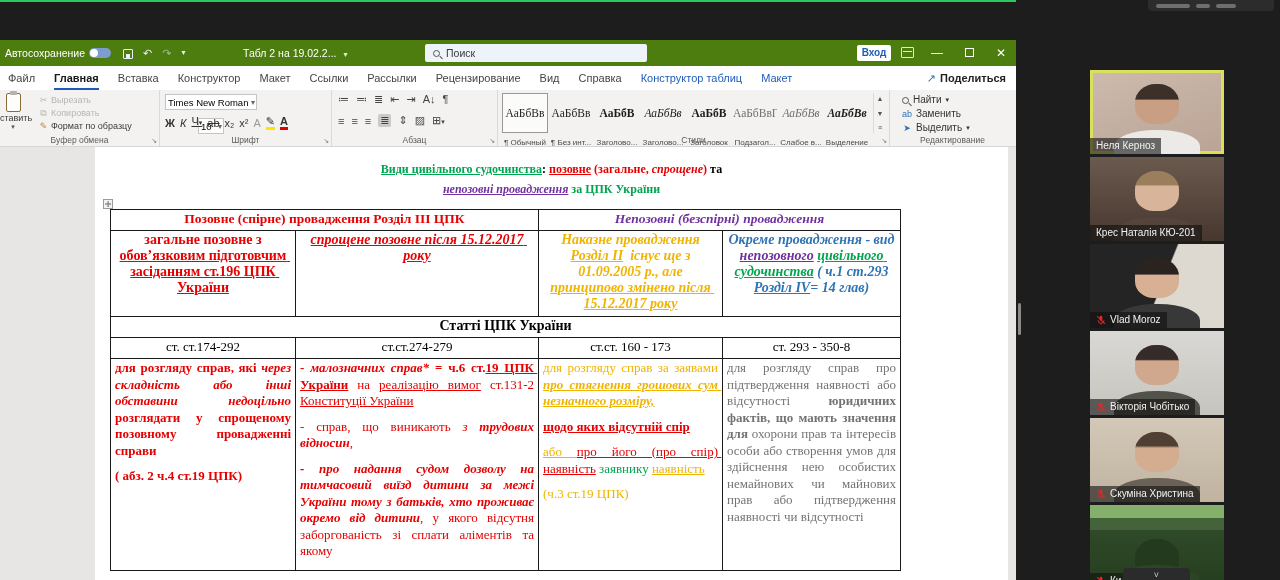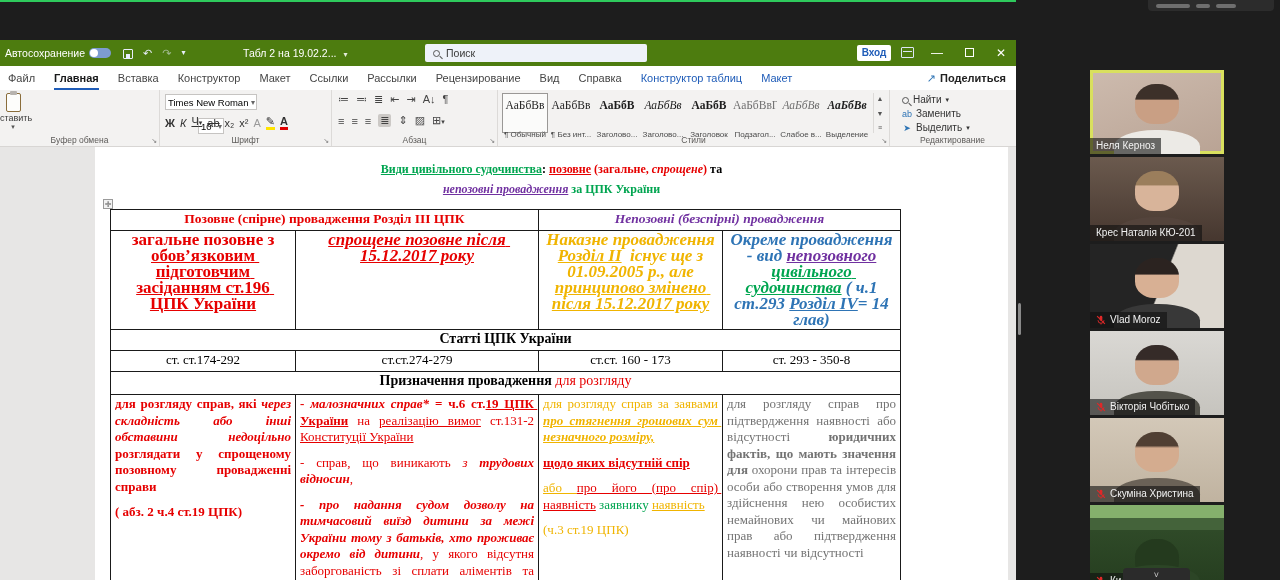--- a/index.html
+++ b/index.html
@@ -70,21 +70,21 @@
   .fontrow2{position:absolute;left:5px;top:24px;display:flex;gap:5px;align-items:flex-end;font-size:11px;color:#333;height:16px;}
   .fb{line-height:14px;}
   .hl-btn{border-bottom:3px solid #ffe400;line-height:11px;}
   .fc-btn{border-bottom:3px solid #e00000;line-height:11px;font-weight:bold;}
   .g-par{width:166px;}
   .parrow1{position:absolute;left:6px;top:3px;display:flex;gap:7px;font-size:11px;color:#444;}
   .parrow2{position:absolute;left:6px;top:24px;display:flex;gap:7px;font-size:11px;color:#444;align-items:center;}
   .sel-ico{background:#ccc9c6;border-radius:2px;padding:0 2px;}
   .g-styles{width:392px;}
   .stylecards{position:absolute;left:4px;top:3px;display:flex;}
-  .scard{width:46px;height:40px;text-align:center;padding-top:4px;border:1px solid transparent;}
+  .scard{width:46px;height:40px;text-align:center;padding-top:12px;border:1px solid transparent;}
   .scard.sel{border-color:#9a9896;background:#fbfbfa;}
   .scard .prev{font-size:11.5px;color:#1d1d1d;line-height:14px;font-family:"Liberation Serif",serif;display:block;white-space:nowrap;overflow:hidden;}
   .scard .lbl{font-size:8px;color:#4a4a4a;display:block;margin-top:18px;white-space:nowrap;overflow:hidden;}
   .scard.it .prev{font-style:italic;}
   .scard.bd .prev{font-weight:bold;}
   .scard.gy .prev{color:#707070;}
   .sarrows{position:absolute;right:3px;top:3px;width:13px;height:40px;border-left:1px solid #dcdad8;
            display:flex;flex-direction:column;justify-content:space-between;align-items:center;font-size:7px;color:#555;padding:2px 0;}
   .g-edit{width:125px;border-right:none;}
   .editrows{position:absolute;left:12px;top:3px;font-size:10px;color:#333;line-height:14px;white-space:nowrap;}
@@ -95,21 +95,21 @@
   .docarea{position:absolute;left:0;top:107px;right:0;bottom:0;background:#e7e6e5;overflow:hidden;}
   .page{position:absolute;left:95px;top:0;width:913px;height:100%;background:#fff;overflow:hidden;}
   .doc-serif{font-family:"Liberation Serif","DejaVu Serif",serif;}
   .dtitle{position:absolute;left:0;width:100%;text-align:center;font-weight:bold;font-size:12px;line-height:20px;}
   .dtitle1{top:12px;} .dtitle2{top:32px;}
   .tbl-handle{position:absolute;left:8px;top:52px;width:10px;height:10px;border:1px solid #9a9a9a;background:#f2f2f2;
               font-size:8px;line-height:9px;text-align:center;color:#555;}
   table.doc{position:absolute;left:15px;top:62px;width:790px;border-collapse:collapse;table-layout:fixed;}
   table.doc td{border:1px solid #1a1a1a;padding:1px 4px;vertical-align:top;overflow:hidden;}
   .rhead td{text-align:center;font-size:13.5px;height:21px;padding-top:0;}
-  .r2 td{text-align:center;font-size:17px;height:86px;line-height:16px;font-family:Liberation Serif, serif;}
+  .r2 td{text-align:center;font-size:14px;height:86px;line-height:16px;font-family:Liberation Serif, serif;}
   .r3 td{text-align:center;font-size:14px;height:21px;}
   .r4 td{text-align:center;font-size:13px;height:21px;}
   .r5 td{text-align:center;font-size:14px;height:23px;}
   .r6 td{font-size:13px;line-height:16.5px;text-align:justify;height:200px;padding:3px 6px;}
   .para{margin-bottom:9px;}
   .run{white-space:pre-wrap;}
   .run.b{font-weight:bold;} .run.i{font-style:italic;} .run.u{text-decoration:underline;}
   .run.red{color:#e60000;} .run.green{color:#00a550;} .run.purple{color:#7030a0;}
   .run.gold{color:#f0b400;} .run.blue{color:#737373;} .run.blue2{color:#2e74b5;} .run.black{color:#000;}
   .mini-scroll{position:absolute;left:1018px;top:303px;width:3px;height:32px;background:#8a8a8a;border-radius:2px;}
@@ -203,20 +203,25 @@
     </div>
 
     <div class="ribbon">
 
       <div class="rgroup g-clip">
         <div class="paste">
           <div class="clipico"></div>
           <span>Вставить</span>
           <div style="font-size:7px;color:#555">▾</div>
         </div>
+        <div class="clip-cmds">
+          <div><span class="ico">✂</span><span>Вырезать</span></div>
+          <div><span class="ico">⧉</span><span>Копировать</span></div>
+          <div class="en"><span class="ico fp-ico">✎</span><span>Формат по образцу</span></div>
+        </div>
         <div class="g-foot">Буфер обмена</div>
         <div class="launcher">↘</div>
       </div>
 
       <div class="rgroup g-font">
         <div class="fontrow1">
           <span class="fname"><span>Times New Roman</span><b>▾</b></span>
           <span class="fsize"><span>10</span><b>▾</b></span>
           <span class="mini">А<sup style="font-size:6px">▲</sup></span>
           <span class="mini">А<sup style="font-size:6px">▼</sup></span>
@@ -352,23 +357,20 @@
           </tr>
           <tr class="r3">
             <td colspan="4"><span class="run black b">Статті ЦПК України</span></td>
           </tr>
           <tr class="r4">
             <td><span class="run black">ст. ст.174-292</span></td>
             <td><span class="run black">ст.ст.274-279</span></td>
             <td><span class="run black">ст.ст. 160 - 173</span></td>
             <td><span class="run black">ст. 293 - 350-8</span></td>
           </tr>
-          <tr class="r5">
-            <td colspan="4"><span class="run black b">Призначення провадження </span><span class="run red">для розгляду</span></td>
-          </tr>
           <tr class="r6">
             <td>
                   <div class="para"><span class="run red b">для розгляду справ, які </span><span class="run red b i">через складність або інші обставини недоцільно</span><span class="run red b"> розглядати у спрощеному позовному провадженні справи</span></div>
                   <div class="para"><span class="run red b">( абз. 2 ч.4 ст.19 ЦПК)</span></div>
                 </td>
             <td>
                   <div class="para"><span class="run red b">- </span><span class="run red b i">малозначних справ*</span><span class="run red b"> = ч.6 ст.</span><span class="run red b u">19 ЦПК України</span><span class="run red"> на </span><span class="run red u">реалізацію вимог</span><span class="run red"> ст.131-2 </span><span class="run red u">Конституції України</span></div>
                   <div class="para"><span class="run red">- справ, що виникають </span><span class="run red i">з </span><span class="run red b i">трудових відносин</span><span class="run red">,</span></div>
                   <div class="para"><span class="run red b i">- про надання судом дозволу на тимчасовий виїзд дитини за межі України тому з батьків, хто проживає окремо від дитини</span><span class="run red">, у якого відсутня заборгованість зі сплати аліментів та якому</span></div>
                 </td>

